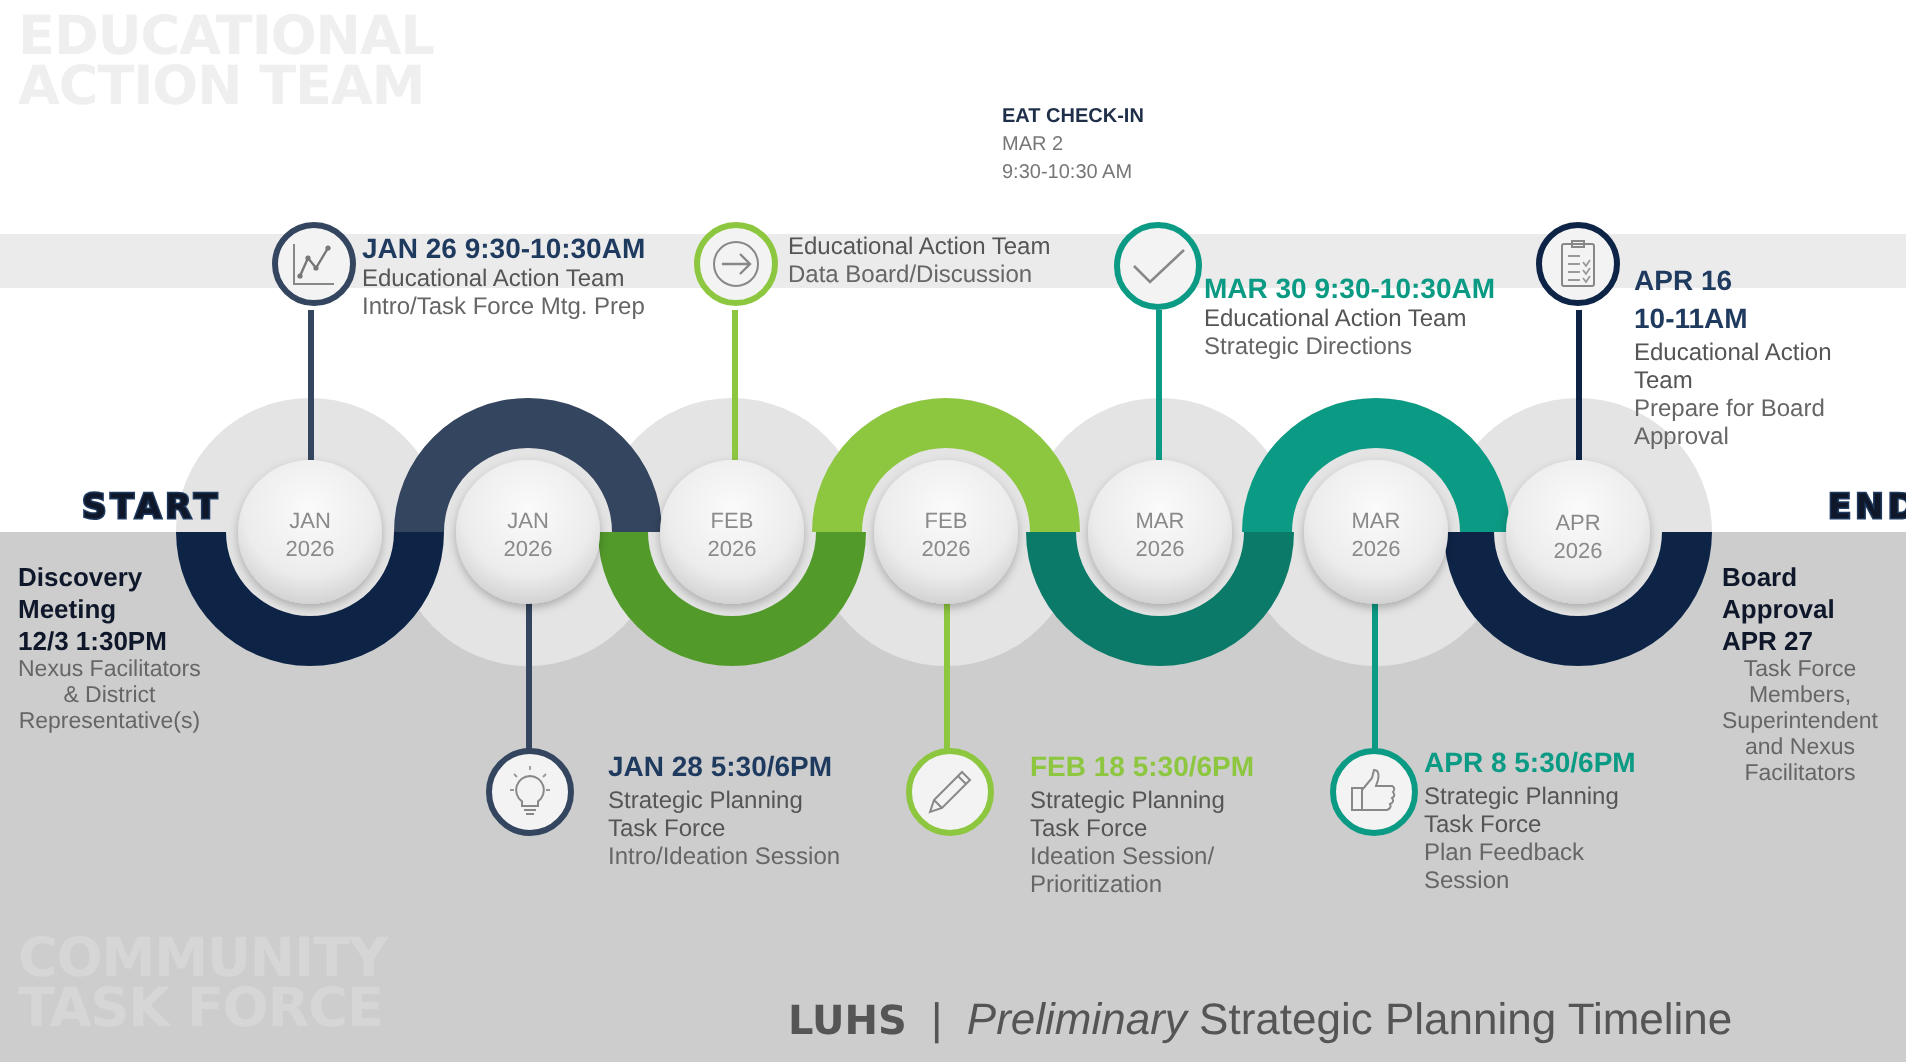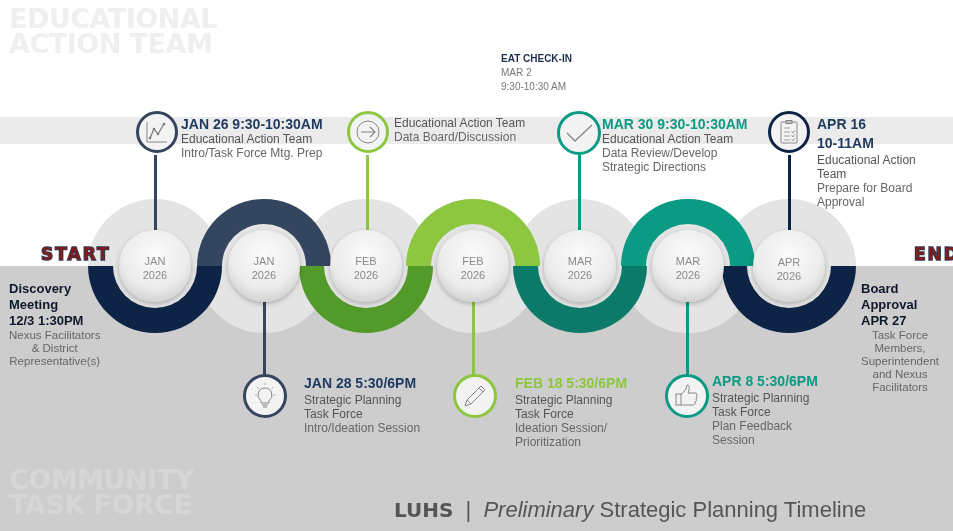--- a/index.html
+++ b/index.html
@@ -10,21 +10,21 @@
   .wm-top{left:9px;top:6px;color:#efefef;}
   .wm-bot{left:9px;top:467px;color:#d6d6d6;}
   svg.timeline{position:absolute;left:0;top:0;}
   .node-label{position:absolute;width:60px;text-align:center;font-size:11px;line-height:14px;color:#8a8a8a;font-family:"Liberation Sans",sans-serif;}
   .ev{position:absolute;font-family:"Liberation Sans",sans-serif;}
   .ev .t{font-weight:bold;font-size:14px;line-height:16px;}
   .ev .s{font-weight:normal;font-size:12px;line-height:14px;color:#555555;}
   .ev .d{font-size:12px;line-height:14px;color:#666666;}
   .icon-circle{position:absolute;width:38px;height:38px;border-radius:50%;background:#f3f3f3;box-sizing:border-box;border:3px solid;}
   .icon-circle svg{position:absolute;left:5px;top:5px;}
-  .startend{position:absolute;font-family:"DejaVu Sans",sans-serif;font-weight:bold;font-size:17px;letter-spacing:2px;color:#7f1d1d;-webkit-text-stroke:1.5px #1f3a5f;paint-order:stroke fill;padding-left:32px;}
+  .startend{position:absolute;font-family:"DejaVu Sans",sans-serif;font-weight:bold;font-size:17px;letter-spacing:2px;color:#0f172a;-webkit-text-stroke:1.5px #1f3a5f;paint-order:stroke fill;padding-left:32px;}
   .side .h{font-weight:bold;font-size:13px;line-height:16px;color:#0f172a;}
   .side .d{font-size:11.5px;line-height:13px;color:#666;text-align:center;}
   .checkin{position:absolute;left:501px;top:52px;font-size:10px;line-height:14px;}
   .checkin .h{font-weight:bold;color:#1f2f4a;}
   .checkin .d{color:#777;}
   .footer{position:absolute;left:394px;top:497px;font-size:22px;color:#555;}
   .footer .b{font-weight:bold;font-family:"DejaVu Sans",sans-serif;font-size:20px;}
   .footer i{font-style:italic;}
 </style>
 </head>
@@ -182,26 +182,25 @@
 <div class="ev" style="left:181px;top:116px;">
   <div class="t" style="color:#1f3a5f;">JAN 26 9:30-10:30AM</div>
   <div class="s">Educational Action Team</div>
   <div class="d">Intro/Task Force Mtg. Prep</div>
 </div>
 <div class="ev" style="left:394px;top:116px;">
   <div class="s">Educational Action Team</div>
   <div class="d">Data Board/Discussion</div>
 </div>
 <div class="ev" style="left:602px;top:116px;">
-  <div class="t" style="color:#0b9a84;">MAR 30 9:30-10:30AM</div>
+  <div class="t" style="color:#0b9a84;margin-top:20px;">MAR 30 9:30-10:30AM</div>
   <div class="s">Educational Action Team</div>
-  <div class="d">Data Review/Develop</div>
   <div class="d">Strategic Directions</div>
 </div>
-<div class="ev" style="left:817px;top:116px;">
+<div class="ev" style="left:817px;top:132px;">
   <div class="t" style="color:#1f3a5f;">APR 16</div>
   <div class="t" style="color:#1f3a5f;margin-top:3px;">10-11AM</div>
   <div class="s" style="margin-top:2px;">Educational Action</div>
   <div class="s">Team</div>
   <div class="d">Prepare for Board</div>
   <div class="d">Approval</div>
 </div>
 
 <div class="icon-circle" style="left:243px;top:374px;width:44px;height:44px;border-color:#34455f;">
   <svg width="28" height="28" viewBox="0 0 28 28">

